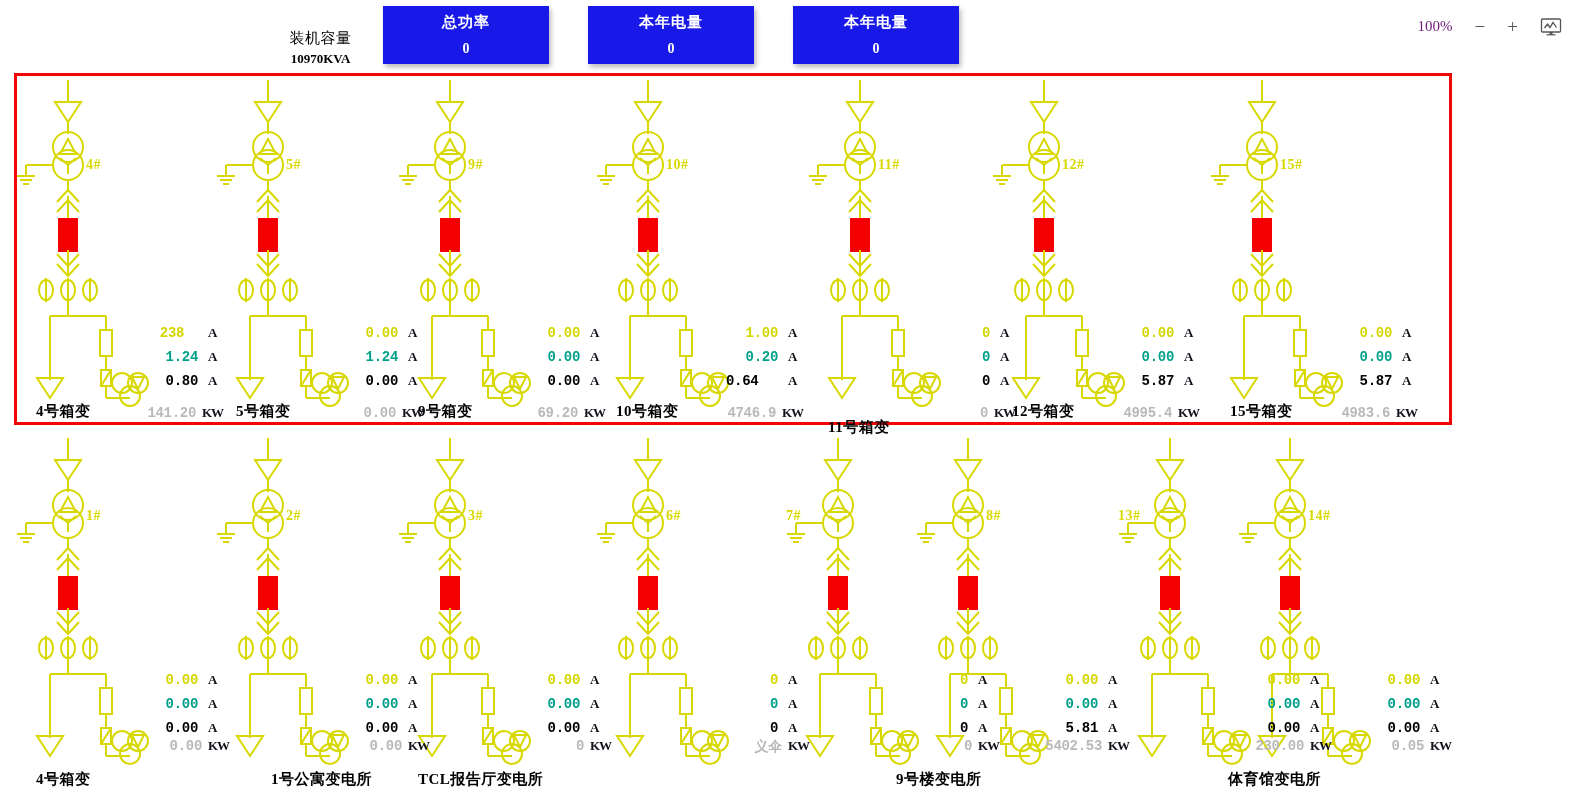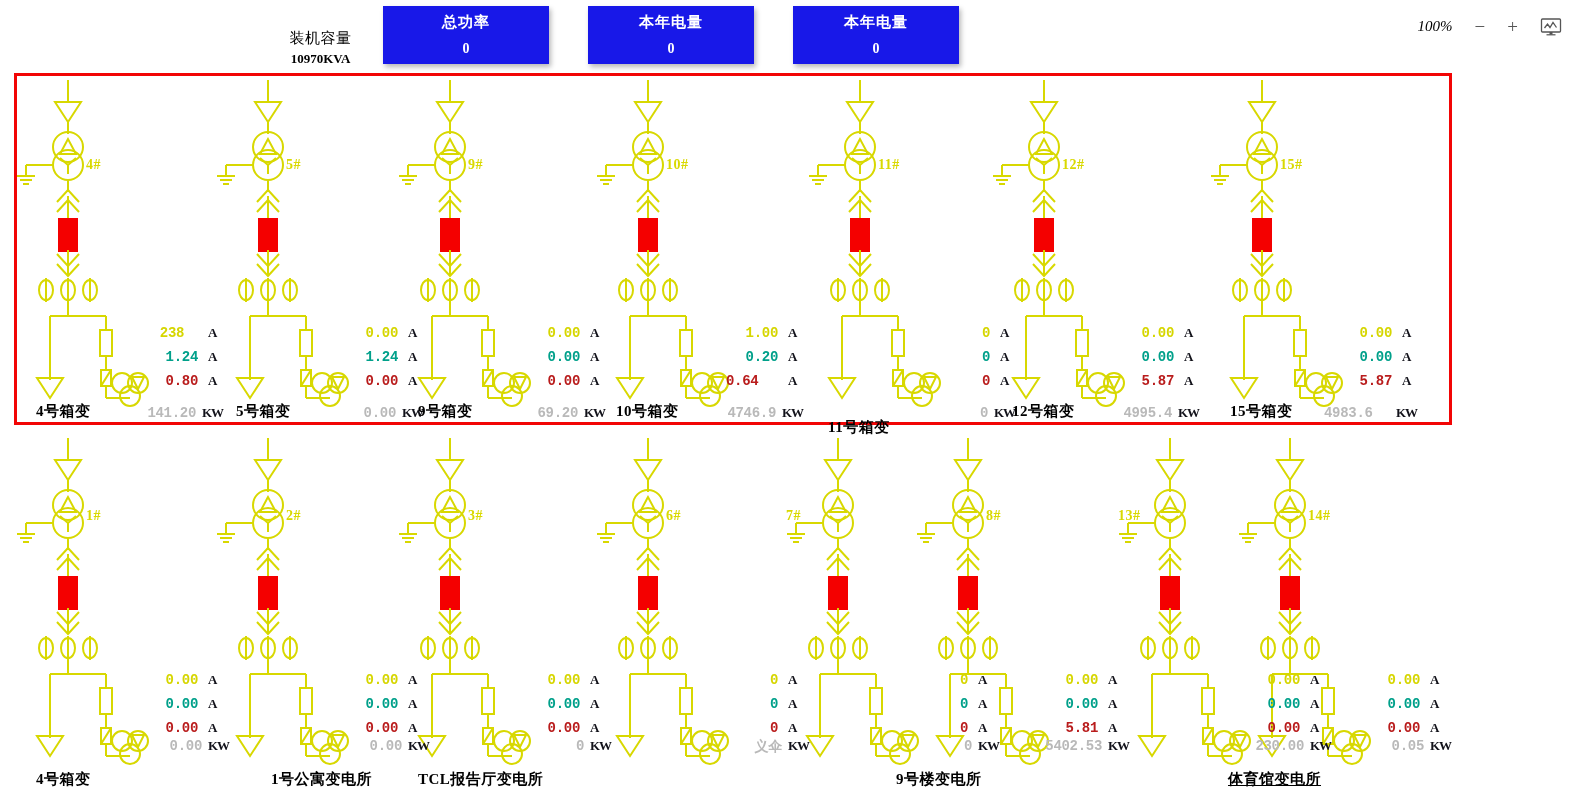--- a/index.html
+++ b/index.html
@@ -43,21 +43,21 @@
   #kpi0 { left: 383px; }
   #kpi1 { left: 588px; }
   #kpi2 { left: 793px; }
 
   .zoombar {
     position: absolute; right: 18px; top: 17px;
     display: flex; align-items: center; gap: 22px;
     color: #3a3a3a;
     font-family: "Liberation Serif", serif;
   }
-  .zoombar .zlevel { font-size: 15px; color:#000000;font-style:italic; }
+  .zoombar .zlevel { font-size: 15px; color:#701a75; }
   .zoombar .zbtn { font-size: 19px; color:#555; cursor: default; line-height: 1; }
   .zoombar .zicon { display:inline-block; width: 22px; height: 18px; }
 
   
   .redbox {
     position: absolute;
     left: 14px; top: 73px;
     width: 1438px; height: 352px;
     border: 3px solid #f20505;
     pointer-events: none;
@@ -81,21 +81,21 @@
     font-size: 15px; font-weight: 700; color: #000;
     letter-spacing: 0.5px;
   }
   .meas {
     font-size: 14px; font-weight: 700;
     font-family: "Liberation Mono", "DejaVu Sans Mono", monospace;
     letter-spacing: -0.3px;
   }
   .m-a { color: #d6d600; }
   .m-b { color: #00a08a; }
-  .m-c { color: #b91c1c; }
+  .m-c { color: #000000; }
   .m-kw { color: #b9b9b9; }
   .unit {
     font-size: 13px; font-weight: 700; color: #12121a;
     font-family: "Liberation Serif", serif;
   }
   .unit-kw {
     font-size: 13px; font-weight: 700; color: #12121a;
     font-family: "Liberation Serif", serif; letter-spacing:-1px;
   }
 </style>
@@ -857,21 +857,21 @@
       <div class="lbl meas m-kw" style="left: 1106px; top: 405px; text-align: right; width: 66px;">4995.4</div>
       <div class="lbl unit-kw" style="left: 1178px; top: 405px;">KW</div>
       <div class="lbl feeder-id" style="left: 1280px; top: 157px;">15#</div>
       <div class="lbl meas m-a" style="left: 1340px; top: 325px; text-align: right; width: 52px;">0.00</div>
       <div class="lbl meas m-b" style="left: 1340px; top: 349px; text-align: right; width: 52px;">0.00</div>
       <div class="lbl meas m-c" style="left: 1340px; top: 373px; text-align: right; width: 52px;">5.87</div>
       <div class="lbl unit" style="left: 1402px; top: 325px;">A</div>
       <div class="lbl unit" style="left: 1402px; top: 349px;">A</div>
       <div class="lbl unit" style="left: 1402px; top: 373px;">A</div>
       <div class="lbl station-name" style="left: 1230px; top: 402px;">15号箱变</div>
-      <div class="lbl meas m-kw" style="left: 1324px; top: 405px; width: 66px;">4983.6</div>
+      <div class="lbl meas m-kw" style="left: 1324px; top: 405px; text-align: right; width: 66px;">4983.6</div>
       <div class="lbl unit-kw" style="left: 1396px; top: 405px;">KW</div>
       <div class="lbl feeder-id" style="left: 86px; top: 508px;">1#</div>
       <div class="lbl meas m-a" style="left: 146px; top: 672px; text-align: right; width: 52px;">0.00</div>
       <div class="lbl meas m-b" style="left: 146px; top: 696px; text-align: right; width: 52px;">0.00</div>
       <div class="lbl meas m-c" style="left: 146px; top: 720px; text-align: right; width: 52px;">0.00</div>
       <div class="lbl unit" style="left: 208px; top: 672px;">A</div>
       <div class="lbl unit" style="left: 208px; top: 696px;">A</div>
       <div class="lbl unit" style="left: 208px; top: 720px;">A</div>
       <div class="lbl meas m-kw" style="left: 130px; top: 738px; text-align: right; width: 72px;">0.00</div>
       <div class="lbl unit-kw" style="left: 208px; top: 738px;">KW</div>
@@ -936,16 +936,16 @@
       <div class="lbl unit-kw" style="left: 1310px; top: 738px;">KW</div>
       <div class="lbl feeder-id" style="left: 1308px; top: 508px;">14#</div>
       <div class="lbl meas m-a" style="left: 1368px; top: 672px; text-align: right; width: 52px;">0.00</div>
       <div class="lbl meas m-b" style="left: 1368px; top: 696px; text-align: right; width: 52px;">0.00</div>
       <div class="lbl meas m-c" style="left: 1368px; top: 720px; text-align: right; width: 52px;">0.00</div>
       <div class="lbl unit" style="left: 1430px; top: 672px;">A</div>
       <div class="lbl unit" style="left: 1430px; top: 696px;">A</div>
       <div class="lbl unit" style="left: 1430px; top: 720px;">A</div>
       <div class="lbl meas m-kw" style="left: 1352px; top: 738px; text-align: right; width: 72px;">0.05</div>
       <div class="lbl unit-kw" style="left: 1430px; top: 738px;">KW</div>
-      <div class="lbl station-name" style="left: 1228px; top: 770px; text-decoration: underline;">体育馆变电所</div>
+      <div class="lbl station-name" style="left: 1228px; top: 770px;">体育馆变电所</div>
     </div>
 
 </div>
 
 </body></html>

